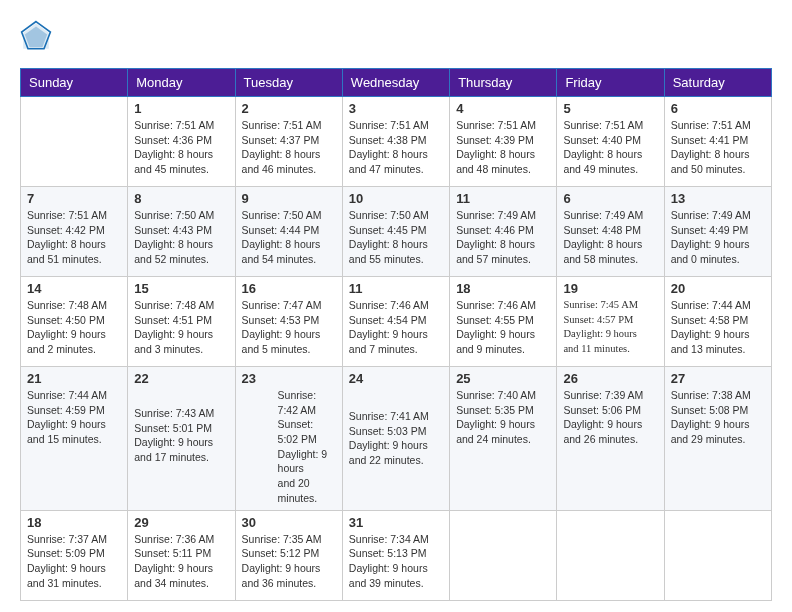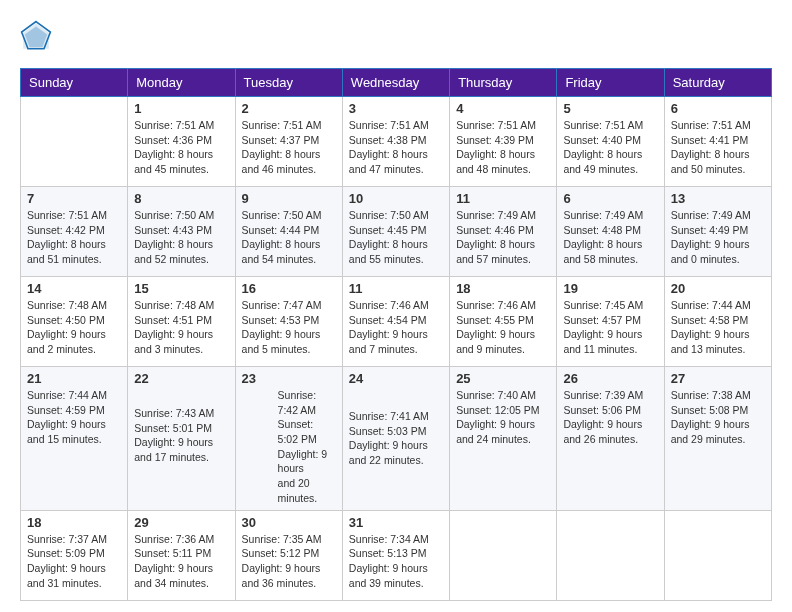--- a/index.html
+++ b/index.html
@@ -247,21 +247,21 @@
         </td>
         <td>
           <div class="day-number">18</div>
           <div class="day-info" style="white-space: pre-line;">Sunrise: 7:46 AM
 Sunset: 4:55 PM
 Daylight: 9 hours
 and 9 minutes.</div>
         </td>
         <td>
           <div class="day-number">19</div>
-          <div class="day-info" style="white-space: pre-line;">Sunrise: 7:45 AM
+          <div class="day-info" style="white-space: pre-line; font-family: Liberation Serif, serif;">Sunrise: 7:45 AM
 Sunset: 4:57 PM
 Daylight: 9 hours
 and 11 minutes.</div>
         </td>
         <td>
           <div class="day-number">20</div>
           <div class="day-info" style="white-space: pre-line;">Sunrise: 7:44 AM
 Sunset: 4:58 PM
 Daylight: 9 hours
 and 13 minutes.</div>
@@ -292,21 +292,21 @@
         <td>
           <div class="day-number">24</div>
           <div class="day-info" style="white-space: pre-line; margin-top: 23px;">Sunrise: 7:41 AM
 Sunset: 5:03 PM
 Daylight: 9 hours
 and 22 minutes.</div>
         </td>
         <td>
           <div class="day-number">25</div>
           <div class="day-info" style="white-space: pre-line;">Sunrise: 7:40 AM
-Sunset: 12:05 PM
+Sunset: 5:35 PM
 Daylight: 9 hours
 and 24 minutes.</div>
         </td>
         <td>
           <div class="day-number">26</div>
           <div class="day-info" style="white-space: pre-line;">Sunrise: 7:39 AM
 Sunset: 5:06 PM
 Daylight: 9 hours
 and 26 minutes.</div>
         </td>

